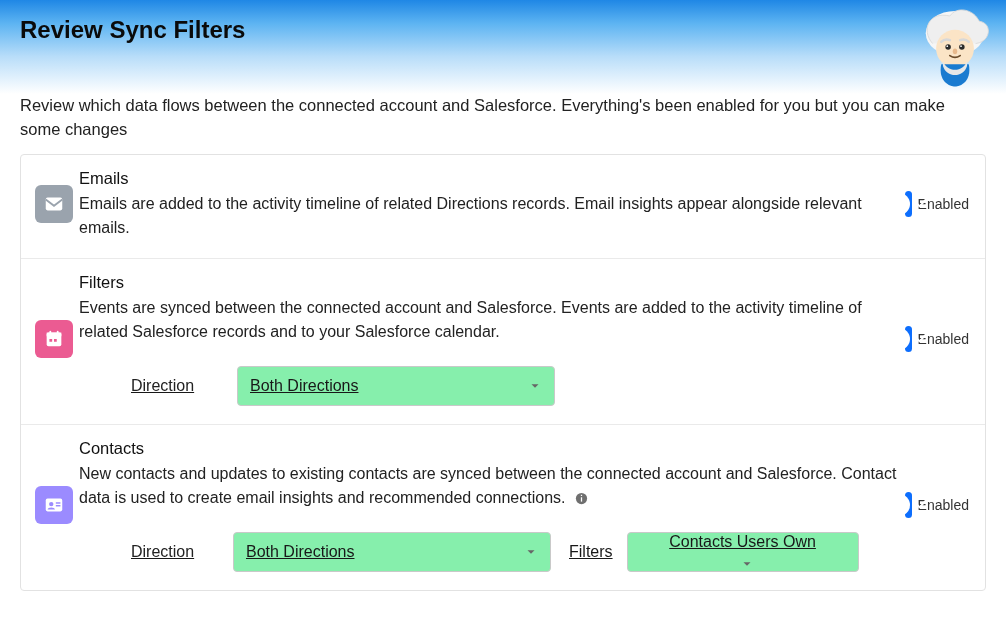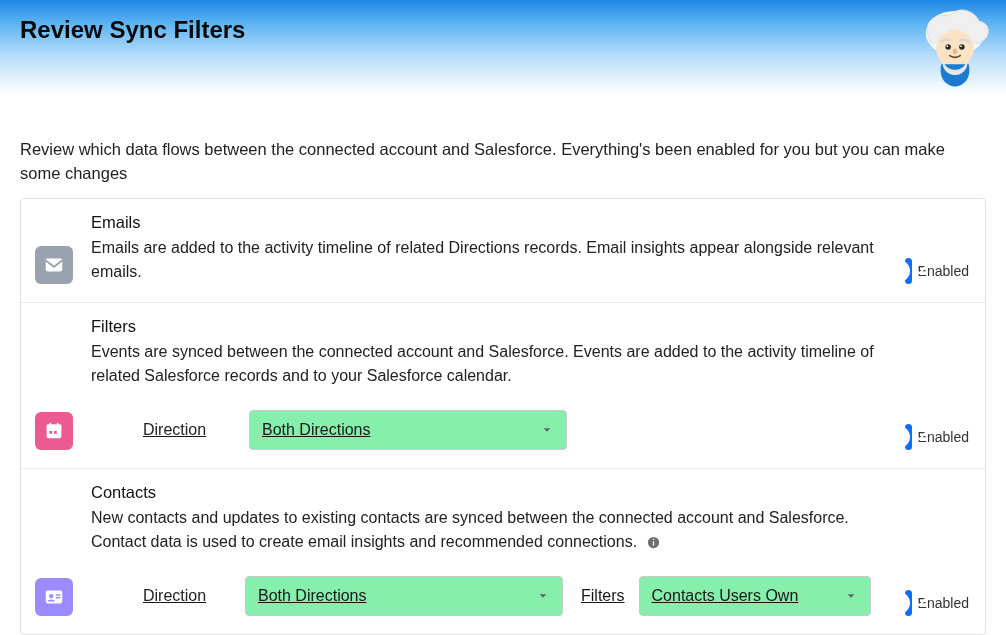--- a/index.html
+++ b/index.html
@@ -24,33 +24,32 @@
       right: 8px;
       top: 4px;
       width: 86px;
       height: 86px;
     }
     .intro {
       padding: 0 20px 12px 20px;
       color: #222;
       font-size: 16.5px;
       line-height: 1.45;
-      margin-top: 44px;
     }
     .panel {
       margin: 0 20px;
       border: 1px solid #e2e2e2;
       border-radius: 4px;
     }
     .setting-row {
       display: flex;
-      align-items: flex-end;
+      align-items: center;
       padding: 14px 16px 18px 14px;
       border-bottom: 1px solid #eaeaea;
-      gap: 18px;
+      gap: 6px;
     }
     .setting-row:last-child { border-bottom: none; }
     .icon-box {
       width: 38px;
       height: 38px;
       border-radius: 6px;
       display: flex;
       align-items: center;
       justify-content: center;
       flex-shrink: 0;
@@ -129,21 +128,21 @@
       align-items: center;
       justify-content: space-between;
       height: 40px;
       padding: 0 12px;
       border: 1px solid #c9c9c9;
       border-radius: 4px;
       background: #86efac;
       cursor: pointer;
       width: 318px;
     }
-    .select.small { width: 232px; }
+    .select.small { width: 232px; flex-direction: column; }
     .chev { margin-left: 8px; }
     .controls-group {
       display: flex;
       align-items: center;
       gap: 14px;
     }
   </style>
 </head>
 <body>
 

